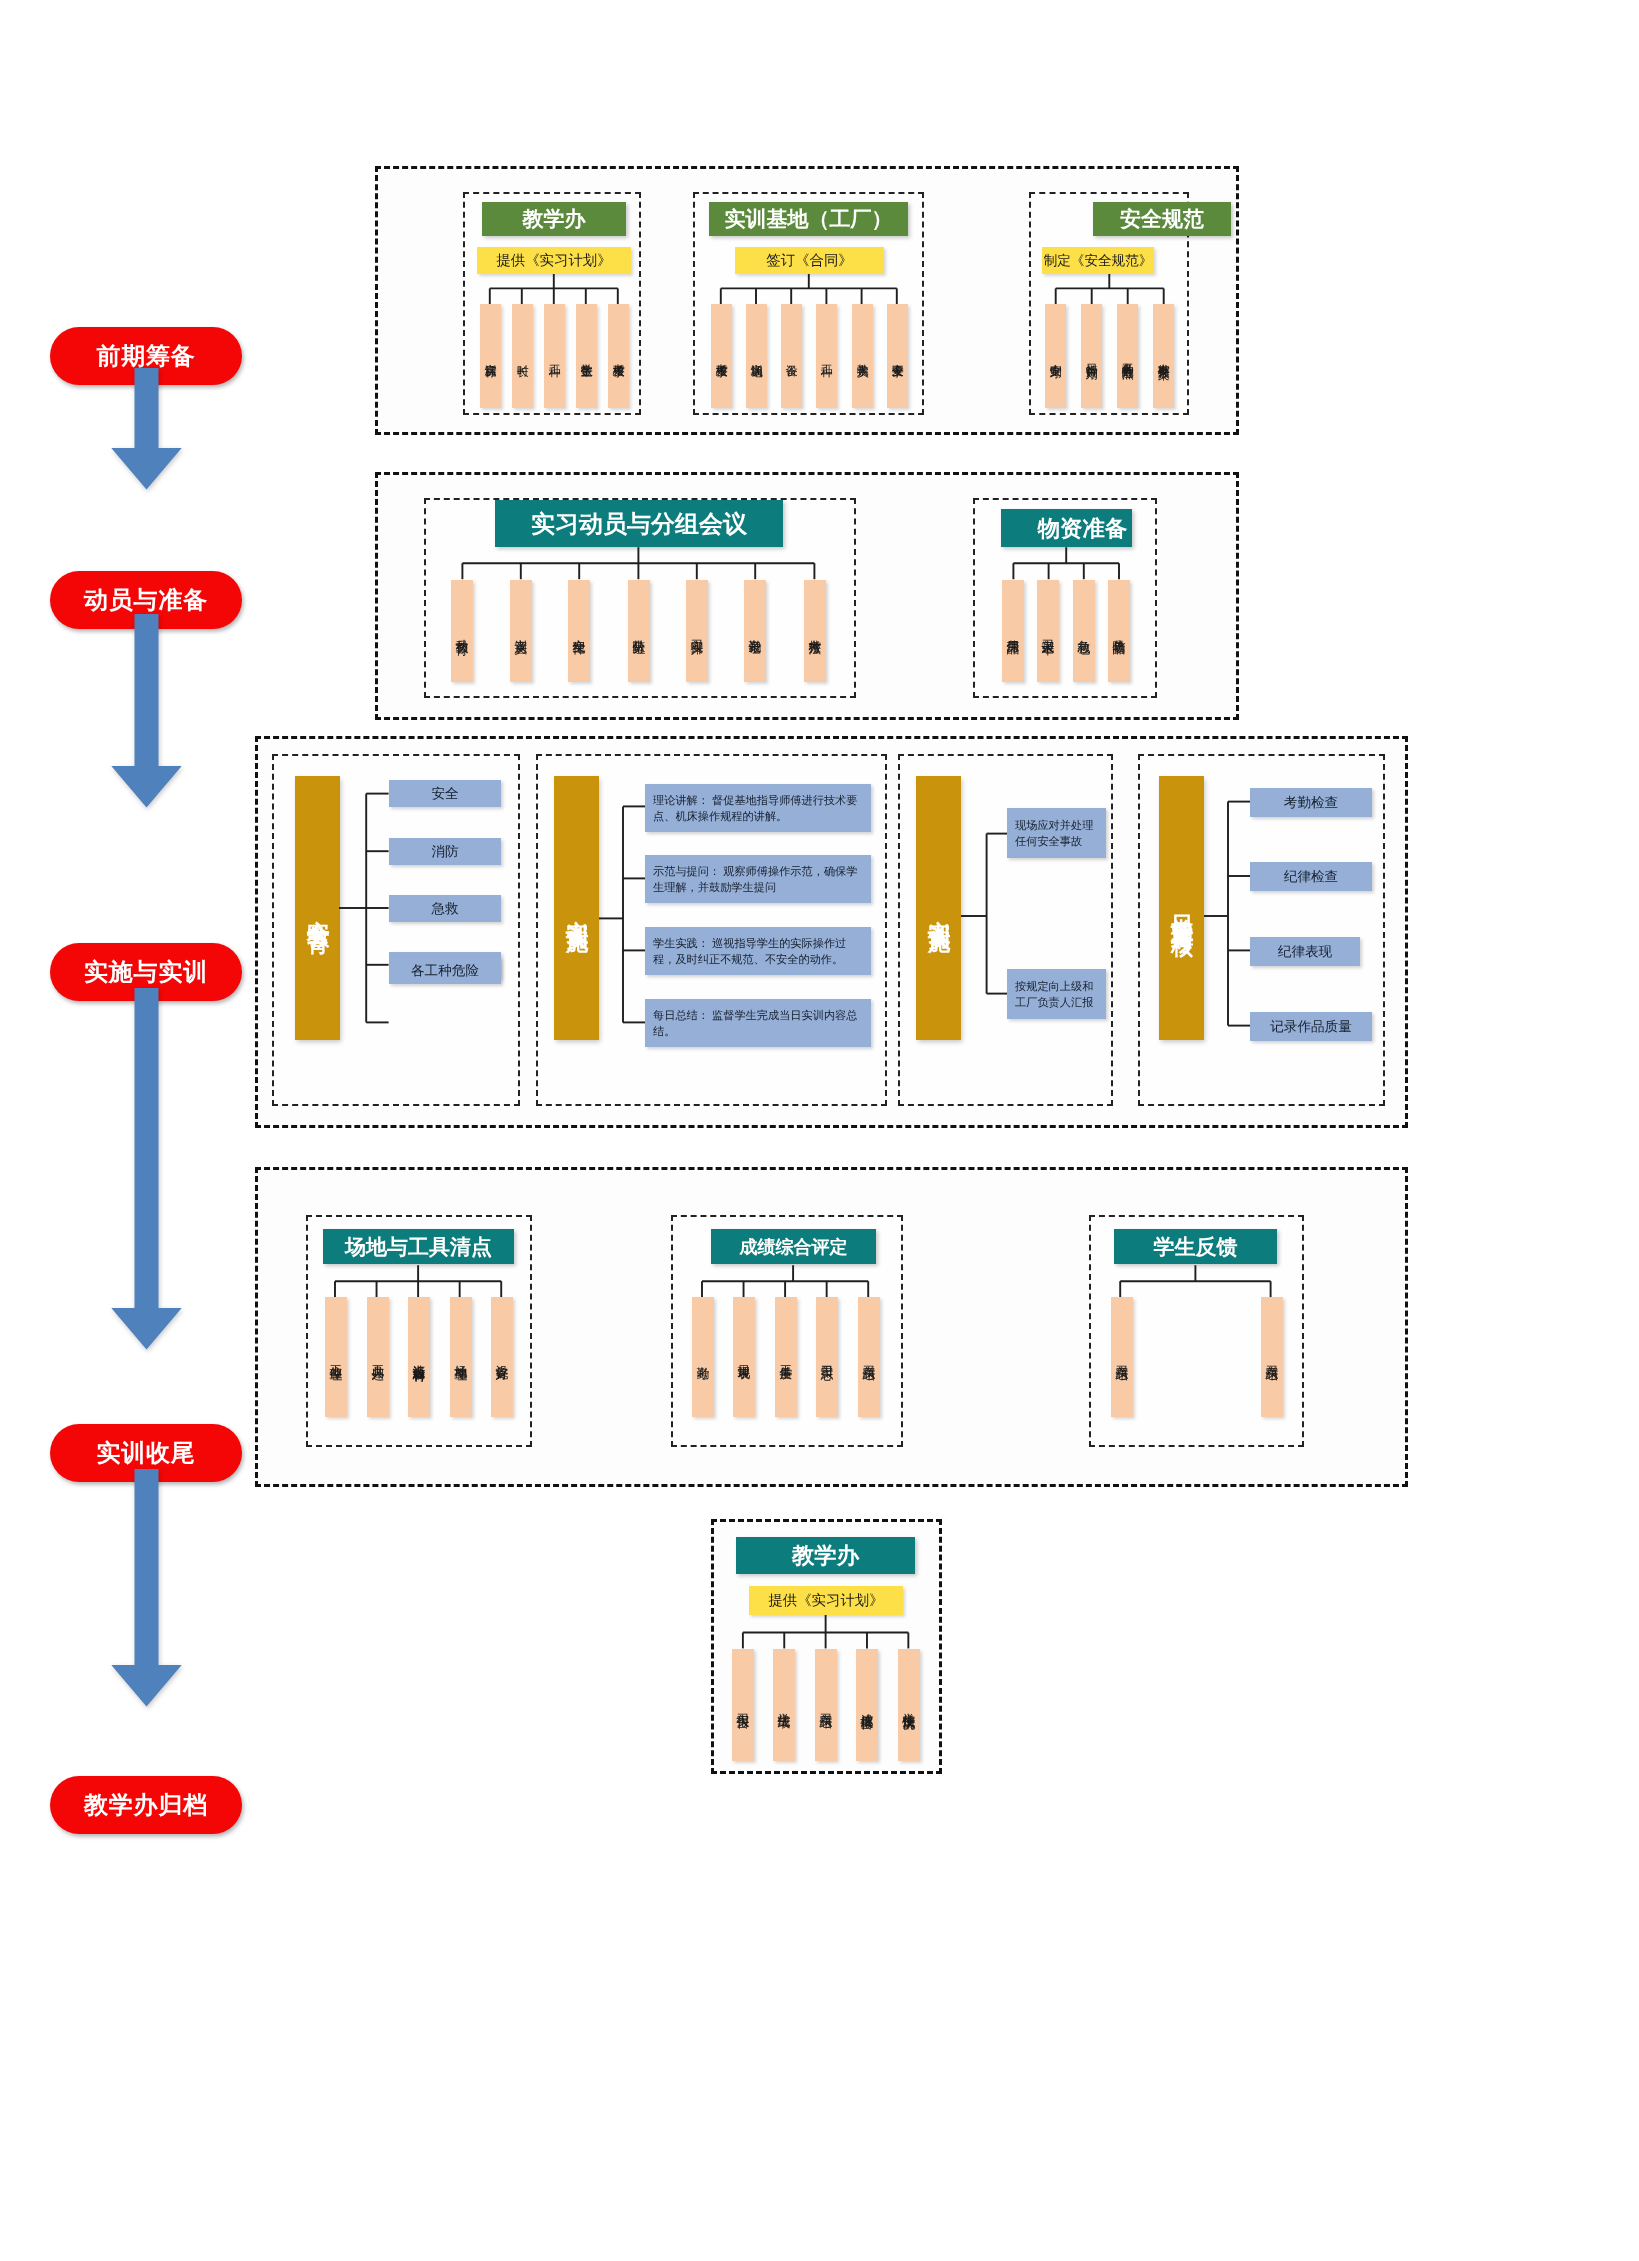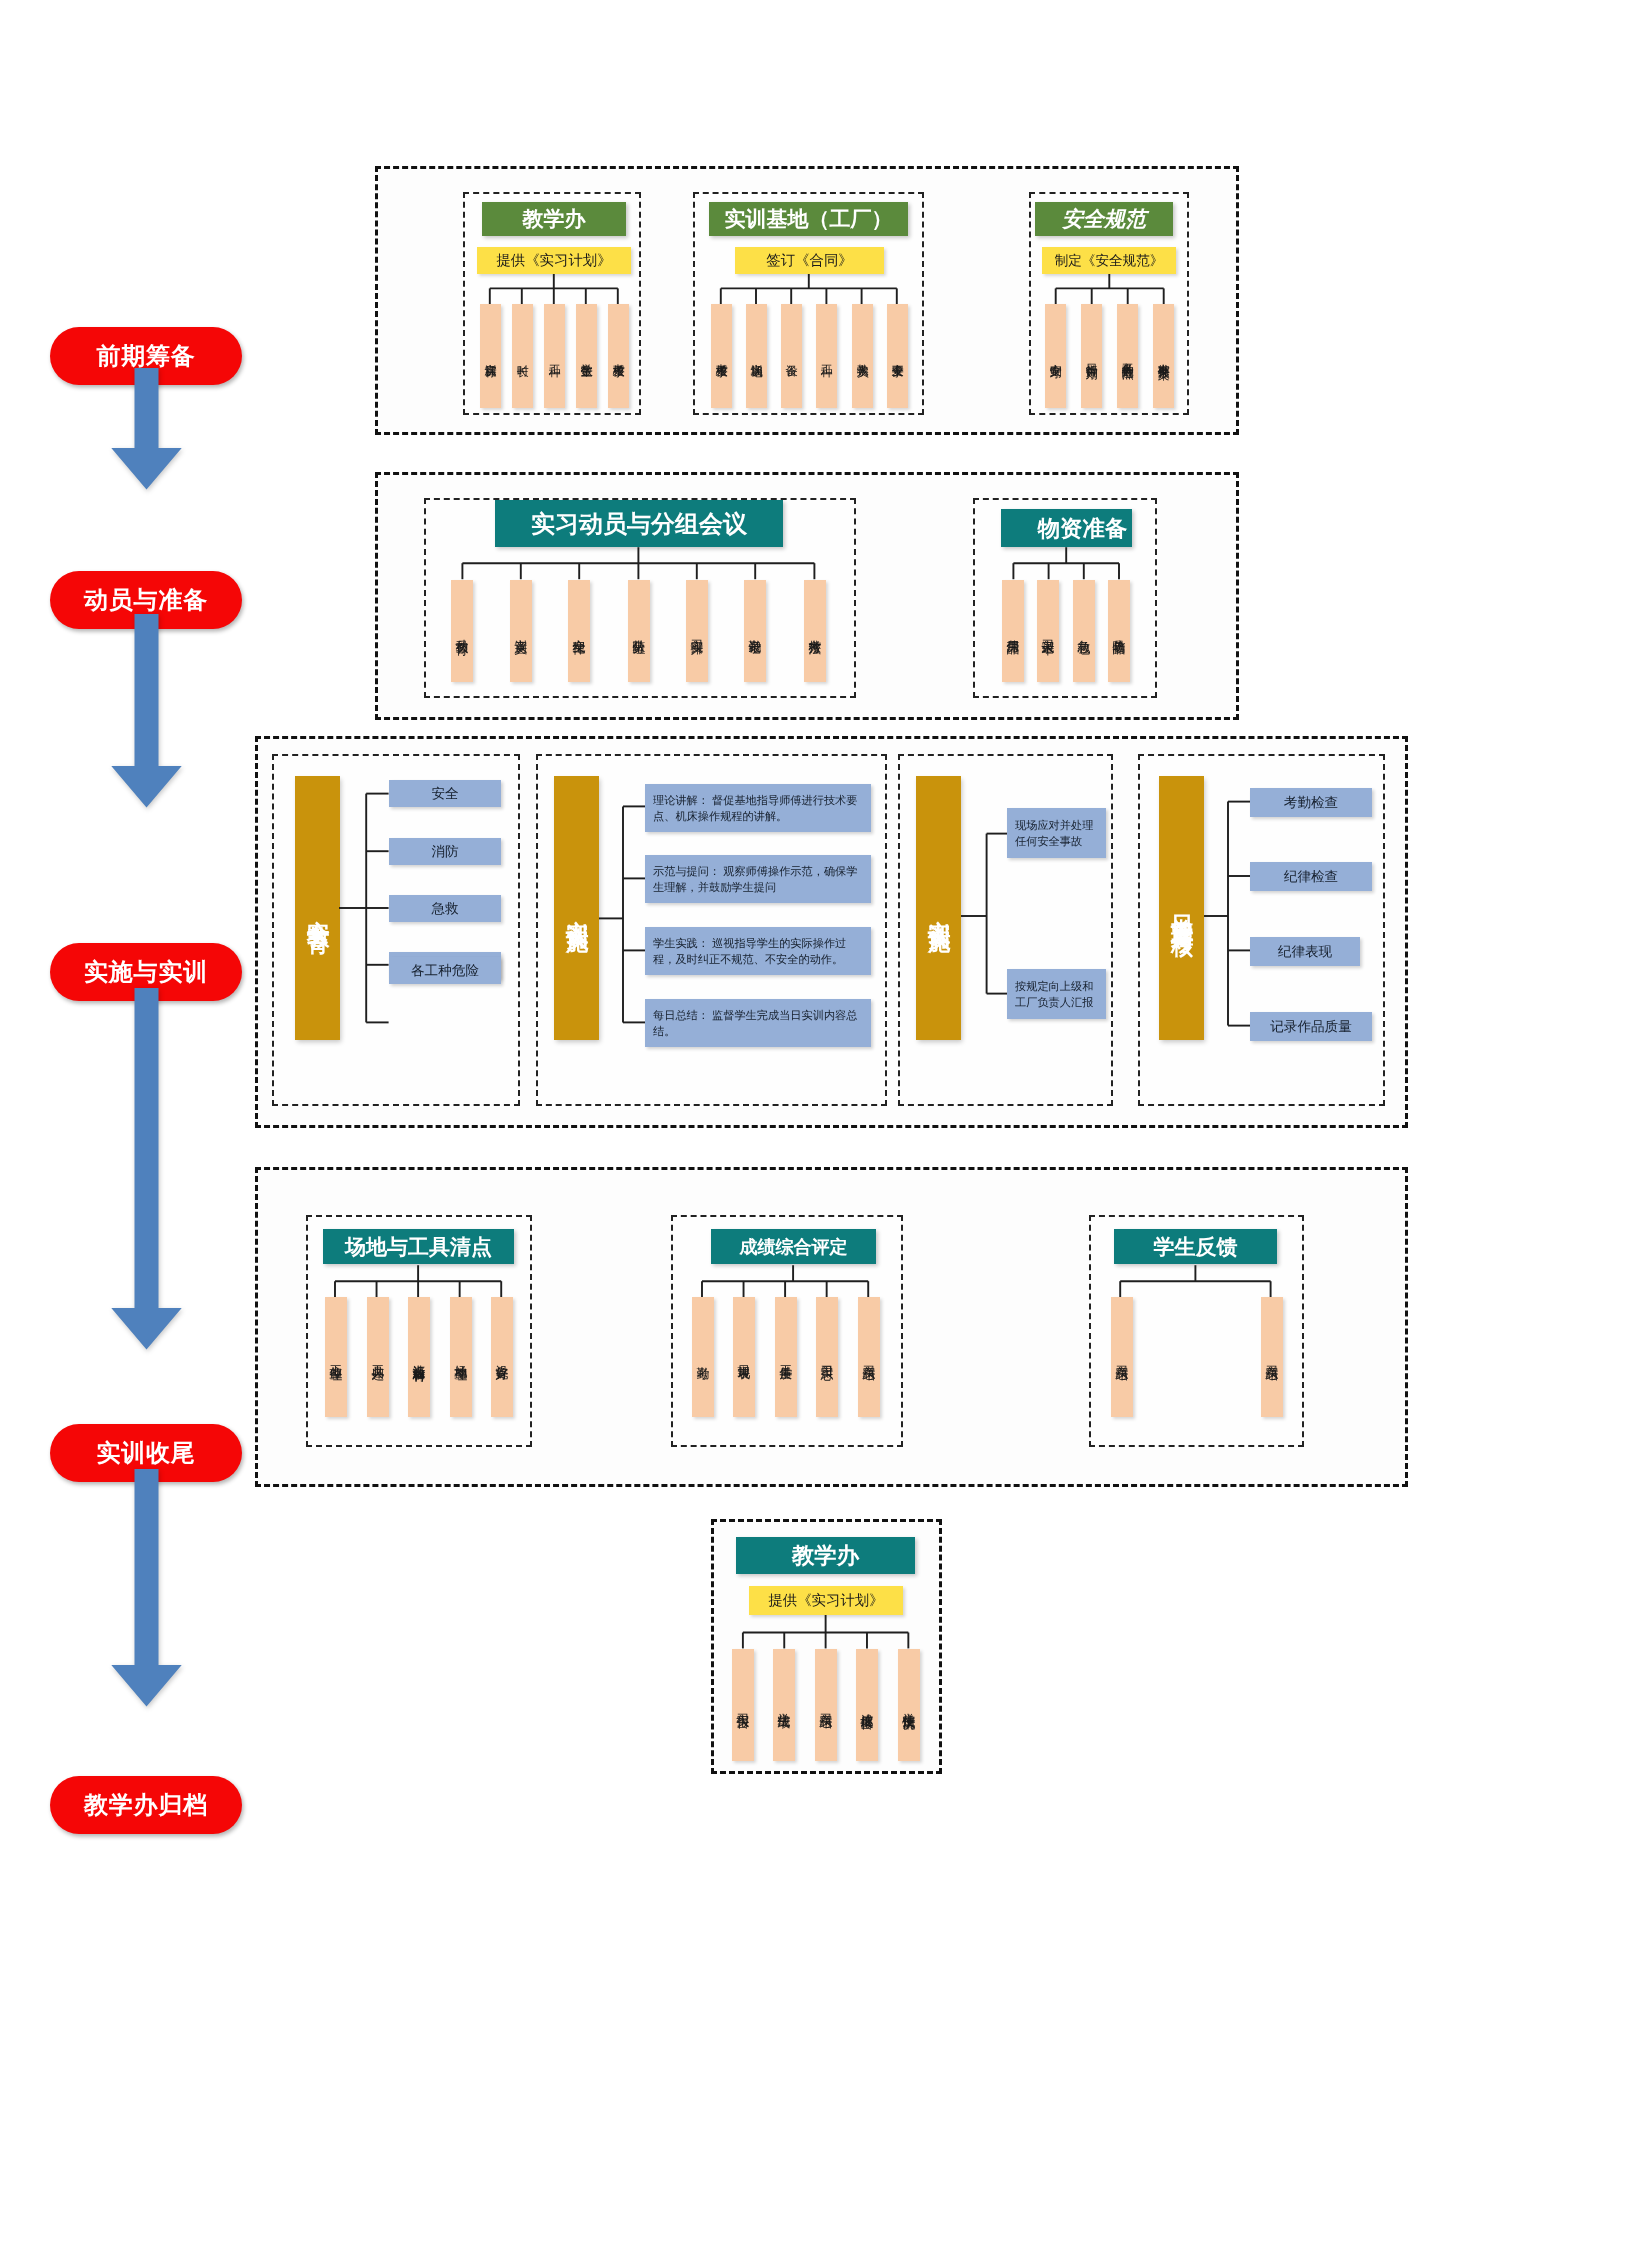--- a/index.html
+++ b/index.html
@@ -216,22 +216,22 @@
       <span>工种</span>
     </div>
   <div class="leafv" style="left:852px; top:304px; width:21px; height:104px; font-size:12px;">
       <span>教学人员</span>
     </div>
   <div class="leafv" style="left:887px; top:304px; width:21px; height:104px; font-size:12px;">
       <span>安全要求</span>
     </div>
 
   <div class="subbox" style="left:1029px; top:192px; width:160px; height:223px;"></div>
-  <div class="ghead green" style="left:1035px; top:202px; width:138px; height:34px; font-size:21px;font-style:italic;">安全规范</div>
-  <div class="subtitle" style="left:1042px; top:247px; width:134px; height:27px; font-size:13.6px;">制定《安全规范》</div>
+  <div class="ghead green" style="left:1093px; top:202px; width:138px; height:34px; font-size:21px;">安全规范</div>
+  <div class="subtitle" style="left:1042px; top:247px; width:112px; height:27px; font-size:13.6px;">制定《安全规范》</div>
   <svg class="conn" style="left:1042px; top:274px;" width="141" height="32" viewBox="0 0 176 40">
     <line x1="84" y1="0" x2="84" y2="18"></line>
       <line x1="17" y1="18" x2="152" y2="18"></line>
     <line x1="17" y1="18" x2="17" y2="38"></line>
       <line x1="62" y1="18" x2="62" y2="38"></line>
     <line x1="107" y1="18" x2="107" y2="38"></line>
       <line x1="152" y1="18" x2="152" y2="38"></line>
   </svg>
   <div class="leafv" style="left:1045px; top:304px; width:21px; height:104px; font-size:12px;">
       <span>安全守则</span>

